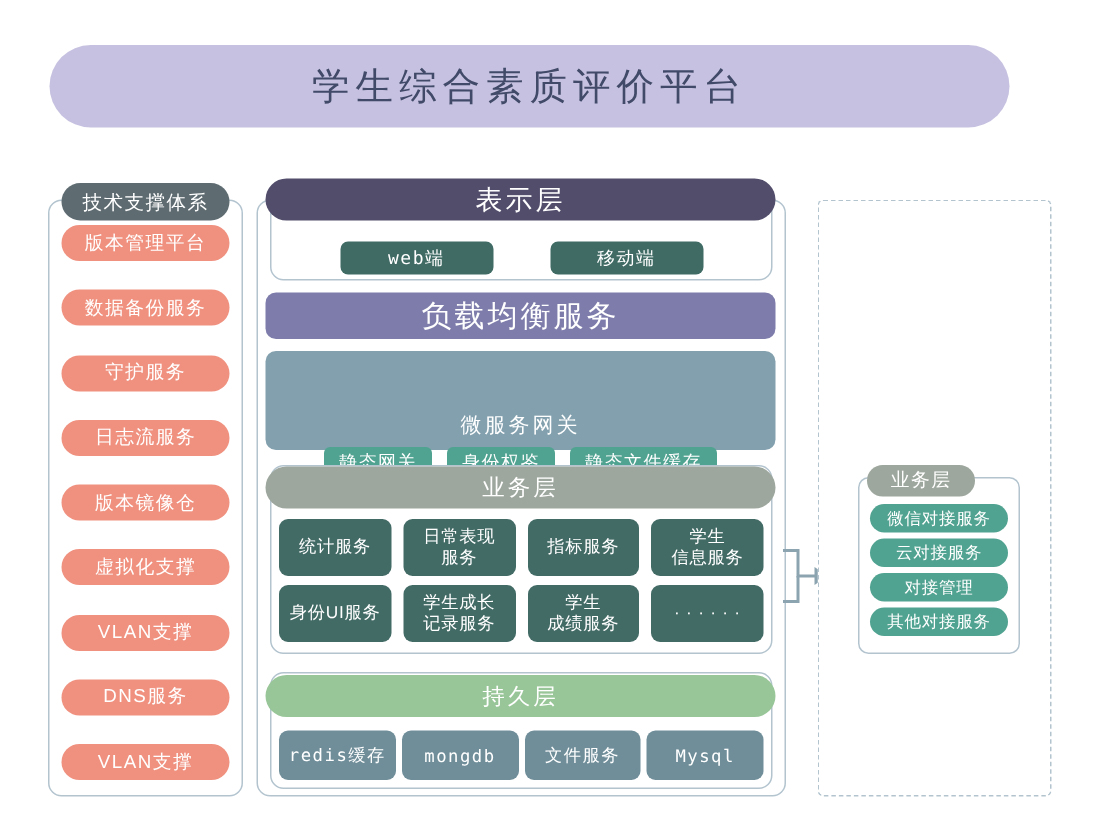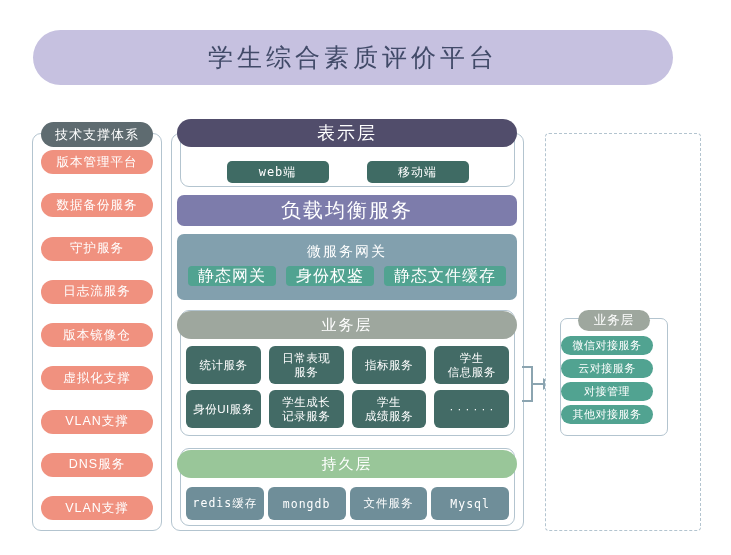--- a/index.html
+++ b/index.html
@@ -76,29 +76,30 @@
   }
   
   #gateway-box{
     position:absolute;left:177px;top:234px;width:340px;height:66px;
     background:#82a0ae;border-radius:7px;
     box-sizing:border-box;padding-top:6px;
   }
   #gateway-title{
     text-align:center;font-size:14px;color:#ffffff;letter-spacing:2px;
     line-height:22px;
+    margin-top:32px;
   }
   #gateway-items{
     display:flex;align-items:center;justify-content:center;gap:10px;
     margin-top:4px;
   }
   .teal-pill{
     height:20px;padding:0 10px;background:#51a391;border-radius:4px;
     display:flex;align-items:center;justify-content:center;
-    font-size:16px;color:#ffffff;letter-spacing:1px;white-space:nowrap;
+    font-size:12px;color:#ffffff;letter-spacing:1px;white-space:nowrap;
   }
   
   #business-box{
     position:absolute;left:180px;top:310px;width:335px;height:126px;
     border:1.5px solid #b3c4cf;border-radius:9px;background:#fff;
     box-sizing:border-box;
   }
   #business-header{
     position:absolute;left:177px;top:311px;width:340px;height:28px;
     background:#9ea79e;border-radius:14px;
@@ -140,24 +141,24 @@
     font-size:11.5px;color:#ffffff;letter-spacing:1px;
     font-family:"DejaVu Sans Mono","Liberation Mono",monospace;
   }
   
   #external-dashed{
     position:absolute;left:545px;top:133px;width:156px;height:398px;
     border:1.6px dashed #b3c4cf;border-radius:4px;background:#fff;
     box-sizing:border-box;
   }
   #external-panel{
-    position:absolute;left:560px;top:318px;width:108px;height:118px;
+    position:absolute;left:572px;top:318px;width:108px;height:118px;
     border:1.5px solid #b3c4cf;border-radius:7px;background:#fff;
     box-sizing:border-box;
-    display:flex;flex-direction:column;align-items:flex-start;
+    display:flex;flex-direction:column;align-items:center;
     justify-content:center;gap:4px;padding-top:6px;
   }
   #external-header{
     position:absolute;left:578px;top:310px;width:72px;height:21px;
     background:#9ea79e;border-radius:11px;
     display:flex;align-items:center;justify-content:center;
     font-size:12.5px;color:#ffffff;letter-spacing:1px;
   }
   .ext-pill{
     width:92px;height:19px;background:#51a391;border-radius:10px;

